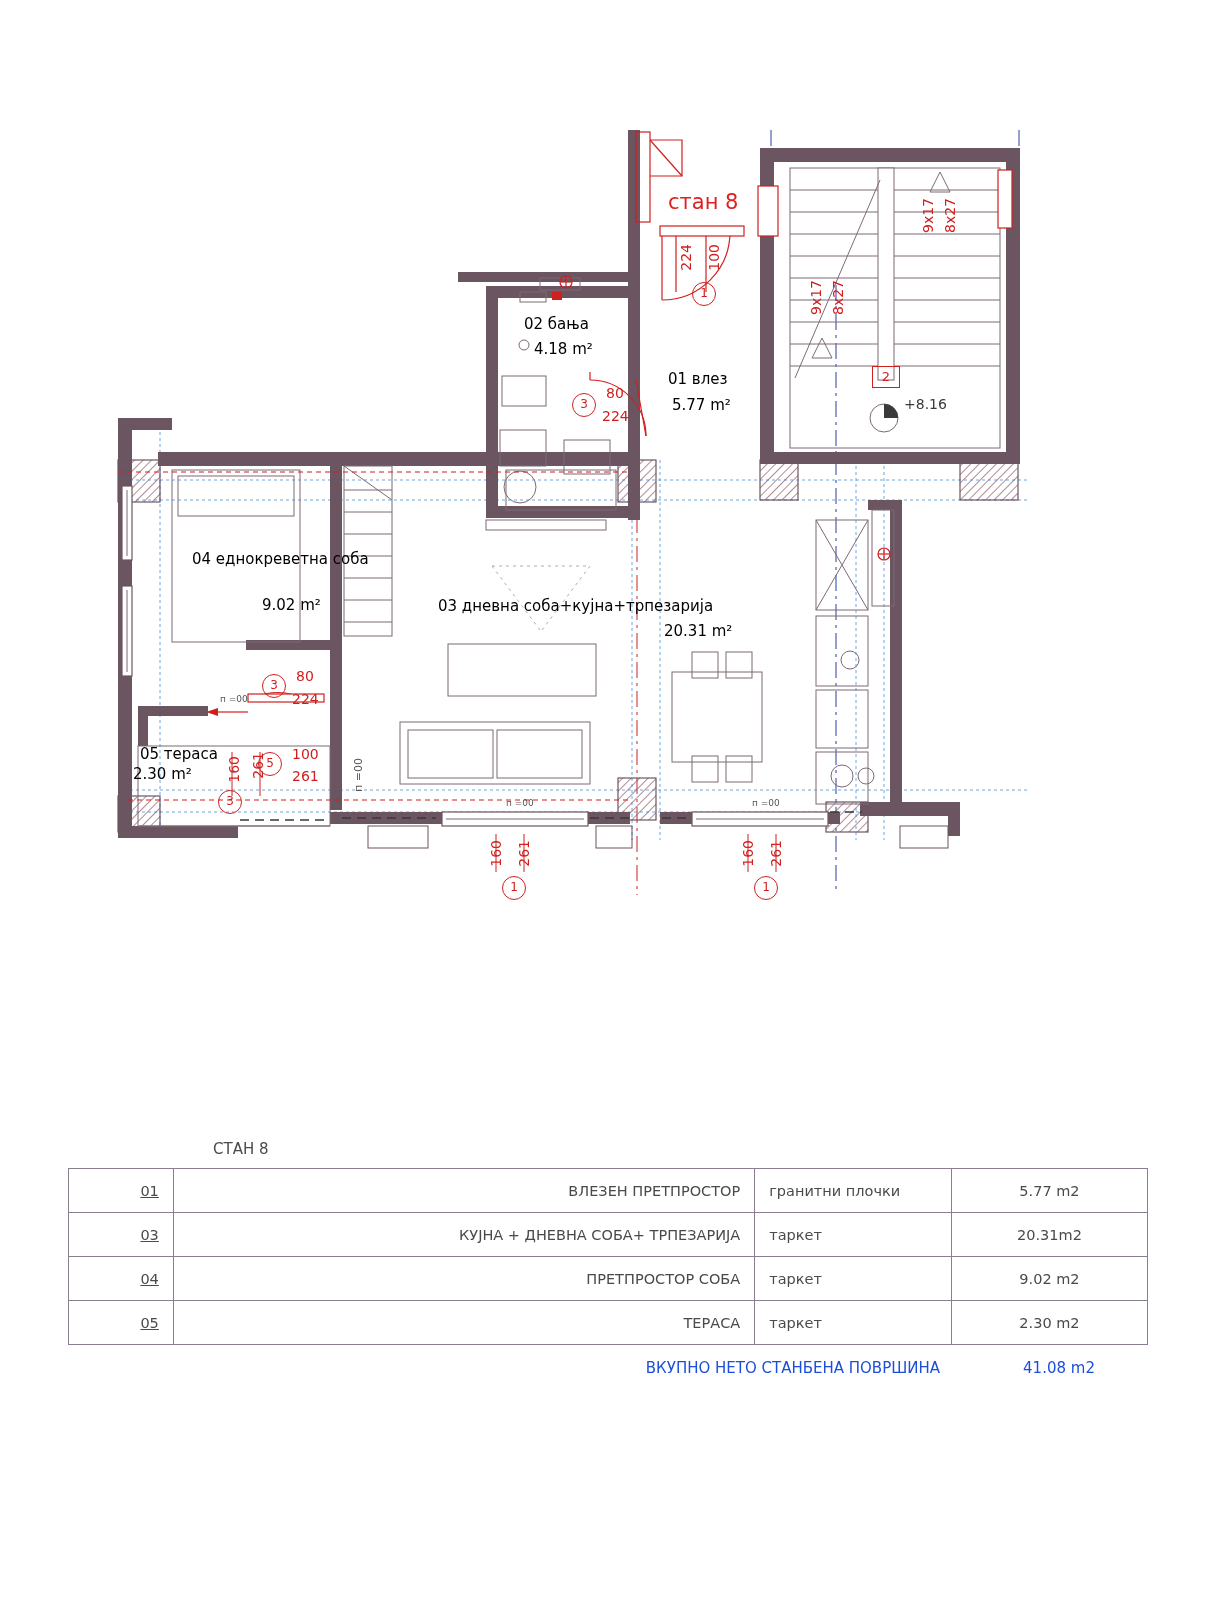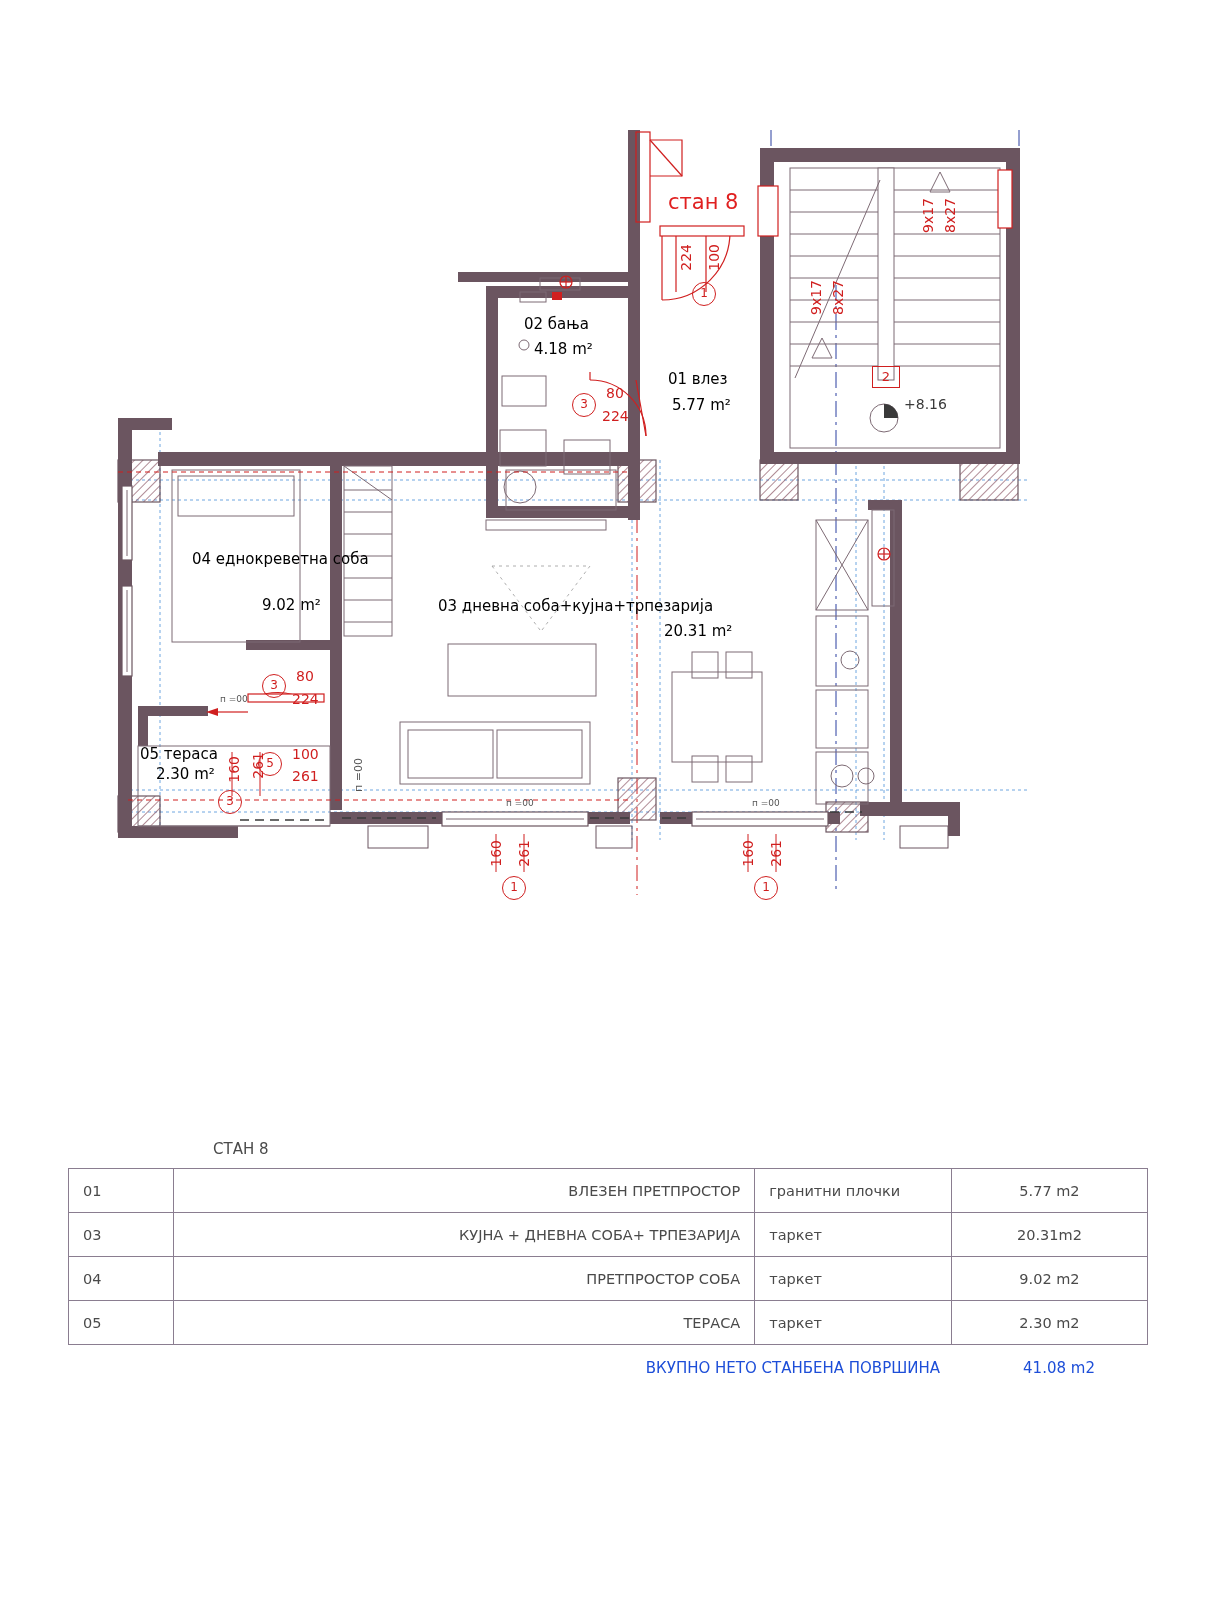--- a/index.html
+++ b/index.html
@@ -98,21 +98,21 @@
     width: 1080px;
     font-size: 14.5px;
     color: #4a4a4a;
   }
   table.legend td {
     border: 1px solid #8a7d90;
     height: 43px;
     padding: 0 14px;
     vertical-align: middle;
   }
-  td.c-num { width: 82px; text-align: left; }
+  td.c-num { width: 82px; text-align: right; text-decoration: underline; }
   td.c-name { width: 600px; text-align: right; padding-left: 70px; }
   td.c-fin  { width: 178px; text-align: left; padding-left: 22px; }
   td.c-area { width: 178px; text-align: center; }
 
   .total-row {
     display: flex;
     justify-content: flex-end;
     align-items: center;
     margin-top: 14px;
     font-size: 15px;
@@ -367,21 +367,21 @@
   <div class="lbl room" style="left:668px; top:370px;">01 влез</div>
   <div class="lbl area" style="left:672px; top:396px;">5.77 m²</div>
 
   <div class="lbl room" style="left:192px; top:550px;">04 еднокреветна соба</div>
   <div class="lbl area" style="left:262px; top:572px;margin-top:24px;">9.02 m²</div>
 
   <div class="lbl room" style="left:438px; top:597px;">03 дневна соба+кујна+трпезарија</div>
   <div class="lbl area" style="left:664px; top:622px;">20.31 m²</div>
 
   <div class="lbl room" style="left:140px; top:745px;">05 тераса</div>
-  <div class="lbl area" style="left:156px; top:765px;text-align:right;">2.30 m²</div>
+  <div class="lbl area" style="left:133px; top:765px;text-align:right;">2.30 m²</div>
 
   <div class="lbl elev" style="left:904px; top:396px;">+8.16</div>
 
   <div class="lbl red vert" style="left:920px; top:198px;">9x17</div>
   <div class="lbl red vert" style="left:942px; top:198px;">8x27</div>
   <div class="lbl red vert" style="left:808px; top:280px;">9x17</div>
   <div class="lbl red vert" style="left:830px; top:280px;">8x27</div>
 
   <div class="lbl red vert" style="left:678px; top:244px;">224</div>
   <div class="lbl red vert" style="left:706px; top:244px;">100</div>

